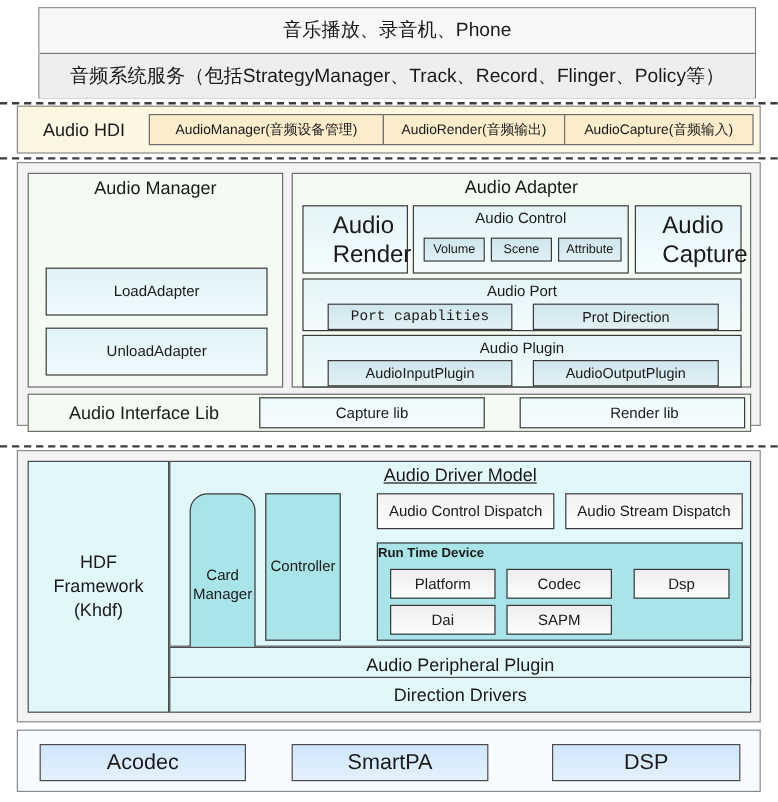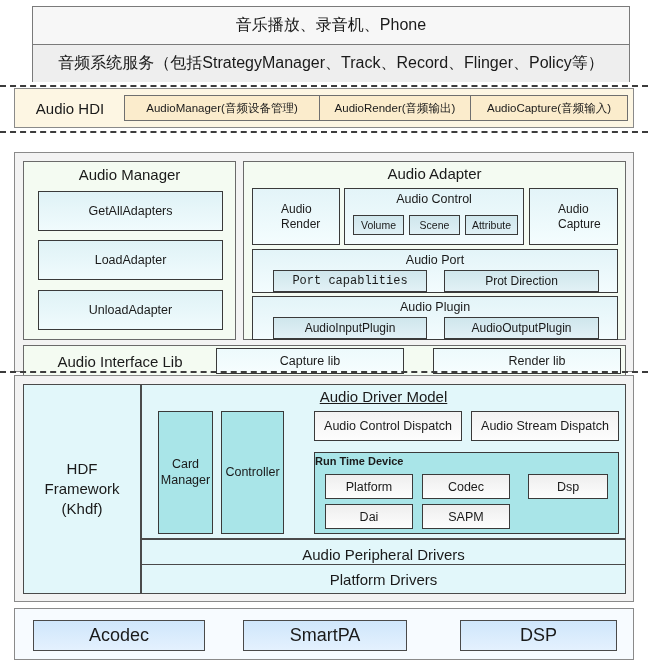--- a/index.html
+++ b/index.html
@@ -100,21 +100,21 @@
     justify-content: center;
     font-size: 11.5px;
     padding: 0 6px;
     margin-left: -1px;
   }
 
   
   #layer-hal {
     position: absolute;
     left: 14px;
-    top: 152px;
+    top: 135px;
     width: 620px;
     height: 220px;
     background: #f3f3f3;
     border: 1px solid #8a8a8a;
     box-sizing: border-box;
   }
   #audio-manager {
     position: absolute;
     left: 8px;
     top: 8px;
@@ -196,21 +196,21 @@
   }
   .big-label-box {
     position: absolute;
     background: linear-gradient(to bottom, #e3f4f8, #f4fdfe);
     border: 1px solid #3a3a3a;
     box-sizing: border-box;
     display: flex;
     flex-direction: column;
     align-items: center;
     justify-content: center;
-    font-size: 12px;
+    font-size: 20px;
     line-height: 1.2;
     padding-left: 28px;
   }
 
   #interface-lib {
     position: absolute;
     left: 8px;
     top: 192px;
     width: 603px;
     height: 32px;
@@ -392,21 +392,20 @@
       <div class="hdi-chip" style="width:158px;">AudioCapture(音频输入)</div>
     </div>
   </div>
 
   <div class="dash" style="top:131px;"></div>
 
   <div id="layer-hal">
 
     <div id="audio-manager">
       <div class="grp-title">Audio Manager</div>
-      <div class="mgr-item" style="top:29px;">GetAllAdapters</div>
       <div class="mgr-item" style="top:78px;">LoadAdapter</div>
       <div class="mgr-item" style="top:128px;">UnloadAdapter</div>
     </div>
 
     <div id="audio-adapter">
       <div class="grp-title">Audio Adapter</div>
 
       <div class="big-label-box" style="left:8px; top:26px; width:88px; height:57px;">
         <span>Audio Render</span>
       </div>
@@ -448,21 +447,21 @@
 
     <div id="hdf-col">
       <span>HDF</span>
       <span>Framework</span>
       <span>(Khdf)</span>
     </div>
 
     <div id="driver-model">
       <div id="dm-title">Audio Driver Model</div>
 
-      <div class="teal-col" style="left:16px; top:26px; width:55px; height:123px;">
+      <div class="teal-col" style="left:16px; top:26px; width:55px; height:154px;border-radius:15px;">
         <span>Card</span>
         <span>Manager</span>
       </div>
 
       <div class="teal-col" style="left:79px; top:26px; width:63px; height:123px;">
         <span>Controller</span>
       </div>
 
       <div class="dispatch-box" style="left:172px; top:26px; width:148px;">Audio Control Dispatch</div>
       <div class="dispatch-box" style="left:329px; top:26px; width:148px;">Audio Stream Dispatch</div>
@@ -470,22 +469,22 @@
       <div id="run-time-device">
         <div id="rtd-title">Run Time Device</div>
         <div class="rtd-chip" style="left:10px; top:21px; width:88px;">Platform</div>
         <div class="rtd-chip" style="left:107px; top:21px; width:88px;">Codec</div>
         <div class="rtd-chip" style="left:213px; top:21px; width:80px;">Dsp</div>
         <div class="rtd-chip" style="left:10px; top:51px; width:88px;">Dai</div>
         <div class="rtd-chip" style="left:107px; top:51px; width:88px;">SAPM</div>
       </div>
     </div>
 
-    <div class="driver-wide" style="top:163px;">Audio Peripheral Drivers</div>
-    <div class="driver-wide" style="top:188px; height:30px;">Platform Drivers</div>
+    <div class="driver-wide" style="top:163px;">Audio Peripheral Plugin</div>
+    <div class="driver-wide" style="top:188px; height:30px;">Direction Drivers</div>
   </div>
 
   <div id="layer-hw">
     <div class="hw-chip" style="left:18px; width:172px;">Acodec</div>
     <div class="hw-chip" style="left:228px; width:164px;">SmartPA</div>
     <div class="hw-chip" style="left:445px; width:157px;">DSP</div>
   </div>
 
 </div>
 

